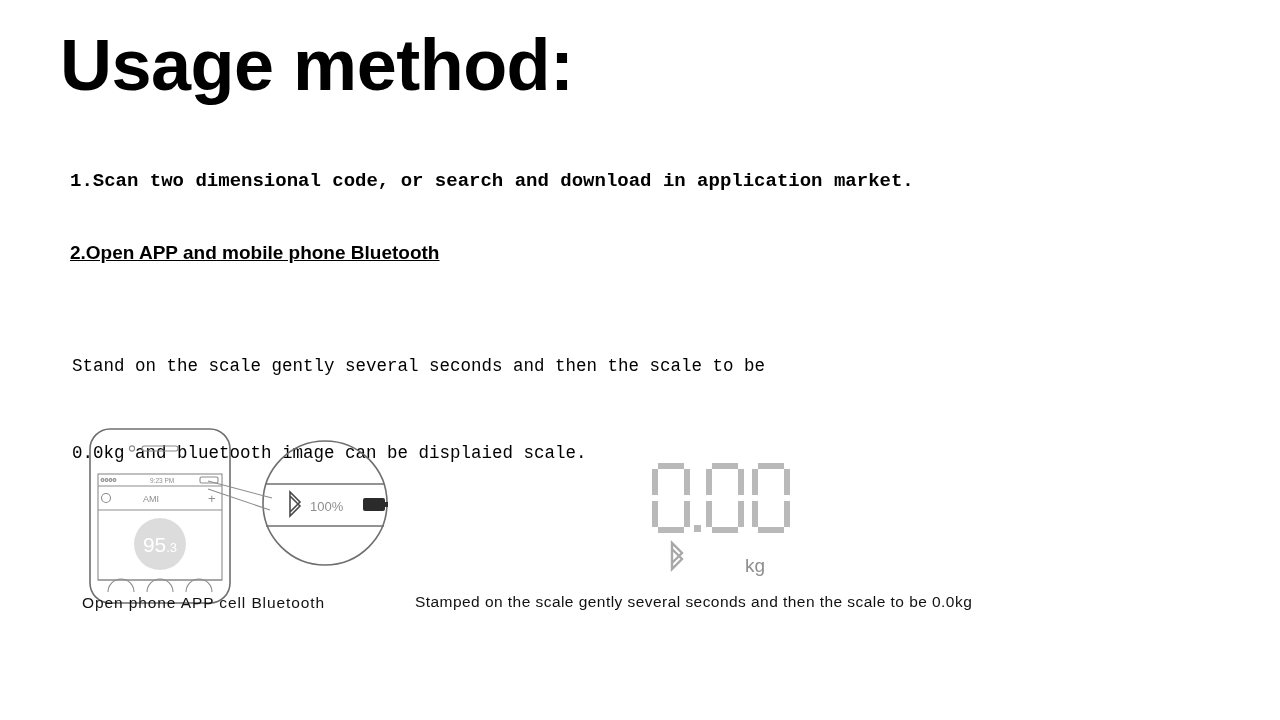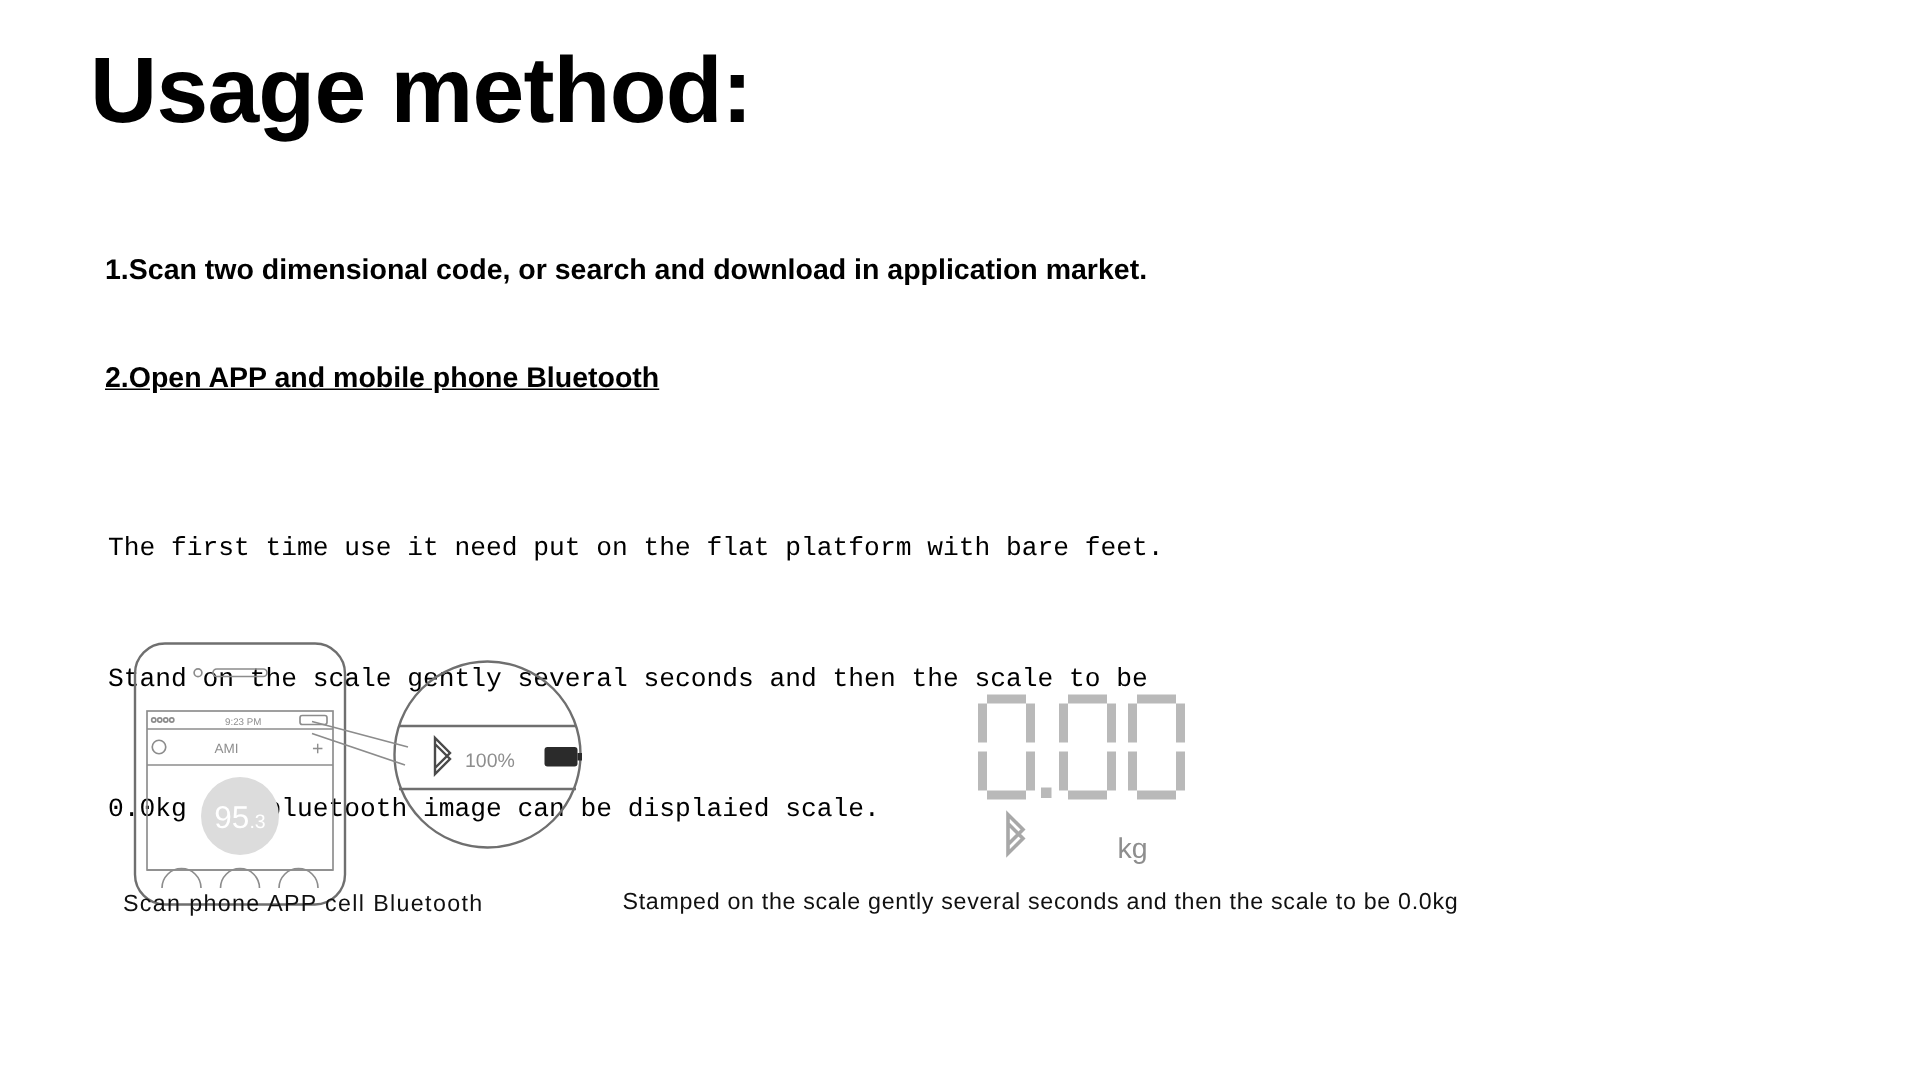--- a/index.html
+++ b/index.html
@@ -14,36 +14,36 @@
     overflow: hidden;
     font-family: "Liberation Sans", sans-serif;
     color: #000000;
   }
 
   
   .page-title {
     position: absolute;
     left: 60px;
     top: 28px;
-    font-size: 62px;
+    font-size: 72px;
     font-weight: bold;
     letter-spacing: -0.5px;
     line-height: 1.05;
     white-space: nowrap;
   }
 
   
   .step {
     position: absolute;
     left: 70px;
     font-size: 19px;
     font-weight: bold;
     white-space: nowrap;
   }
-  .step-1 { top: 170px; }
+  .step-1 { top: 170px; font-family: Liberation Mono, monospace; }
   .step-2 { top: 242px; text-decoration: underline; }
 
   
   .mono-block {
     position: absolute;
     left: 72px;
     top: 294px;
     font-family: "Liberation Mono", monospace;
     font-size: 17.5px;
     line-height: 29px;
@@ -95,21 +95,20 @@
 </head>
 <body>
 
 <div class="page-title">Usage method:</div>
 
 <div class="step step-1">1.Scan two dimensional code, or search and download in application market.</div>
 
 <div class="step step-2">2.Open APP and mobile phone Bluetooth</div>
 
 <div class="mono-block">
-  <div>The first time use it need put on the flat platform with bare feet.</div>
   <div>Stand on the scale gently several seconds and then the scale to be</div>
   <div>0.0kg and bluetooth image can be displaied scale.</div>
 </div>
 
 <div class="figure-phone">
   <svg width="320" height="180" viewBox="0 0 320 180">
 
     <g>
       <rect class="ln" x="10" y="3" width="140" height="174" rx="20" ry="20"></rect>
       <rect class="ln-thin" x="18" y="48" width="124" height="106"></rect>
@@ -150,21 +149,21 @@
       <g stroke="#4a4a4a" stroke-width="1.6" fill="none">
         <path d="M210 70 l10 10 l-10 10 v-24 l10 10 l-10 10"></path>
       </g>
       <text class="scale-txt" x="230" y="85" font-size="13" fill="#3a3a3a">100%</text>
       <rect x="283" y="72" width="22" height="13" rx="2" ry="2" fill="#2b2b2b"></rect>
       <rect x="305" y="76" width="3" height="5" fill="#2b2b2b"></rect>
     </g>
   </svg>
 </div>
 
-<div class="caption caption-phone">Scan phone APP cell Bluetooth</div>
+<div class="caption caption-phone">Open phone APP cell Bluetooth</div>
 
 <div class="figure-scale">
   <svg width="175" height="125" viewBox="0 0 175 125">
     <g>
 
       <g transform="translate(2,8)">
         <rect class="seg" x="6" y="0" width="26" height="6"></rect>
         <rect class="seg" x="0" y="6" width="6" height="26"></rect>
         <rect class="seg" x="32" y="6" width="6" height="26"></rect>
         <rect class="seg" x="0" y="38" width="6" height="26"></rect>

